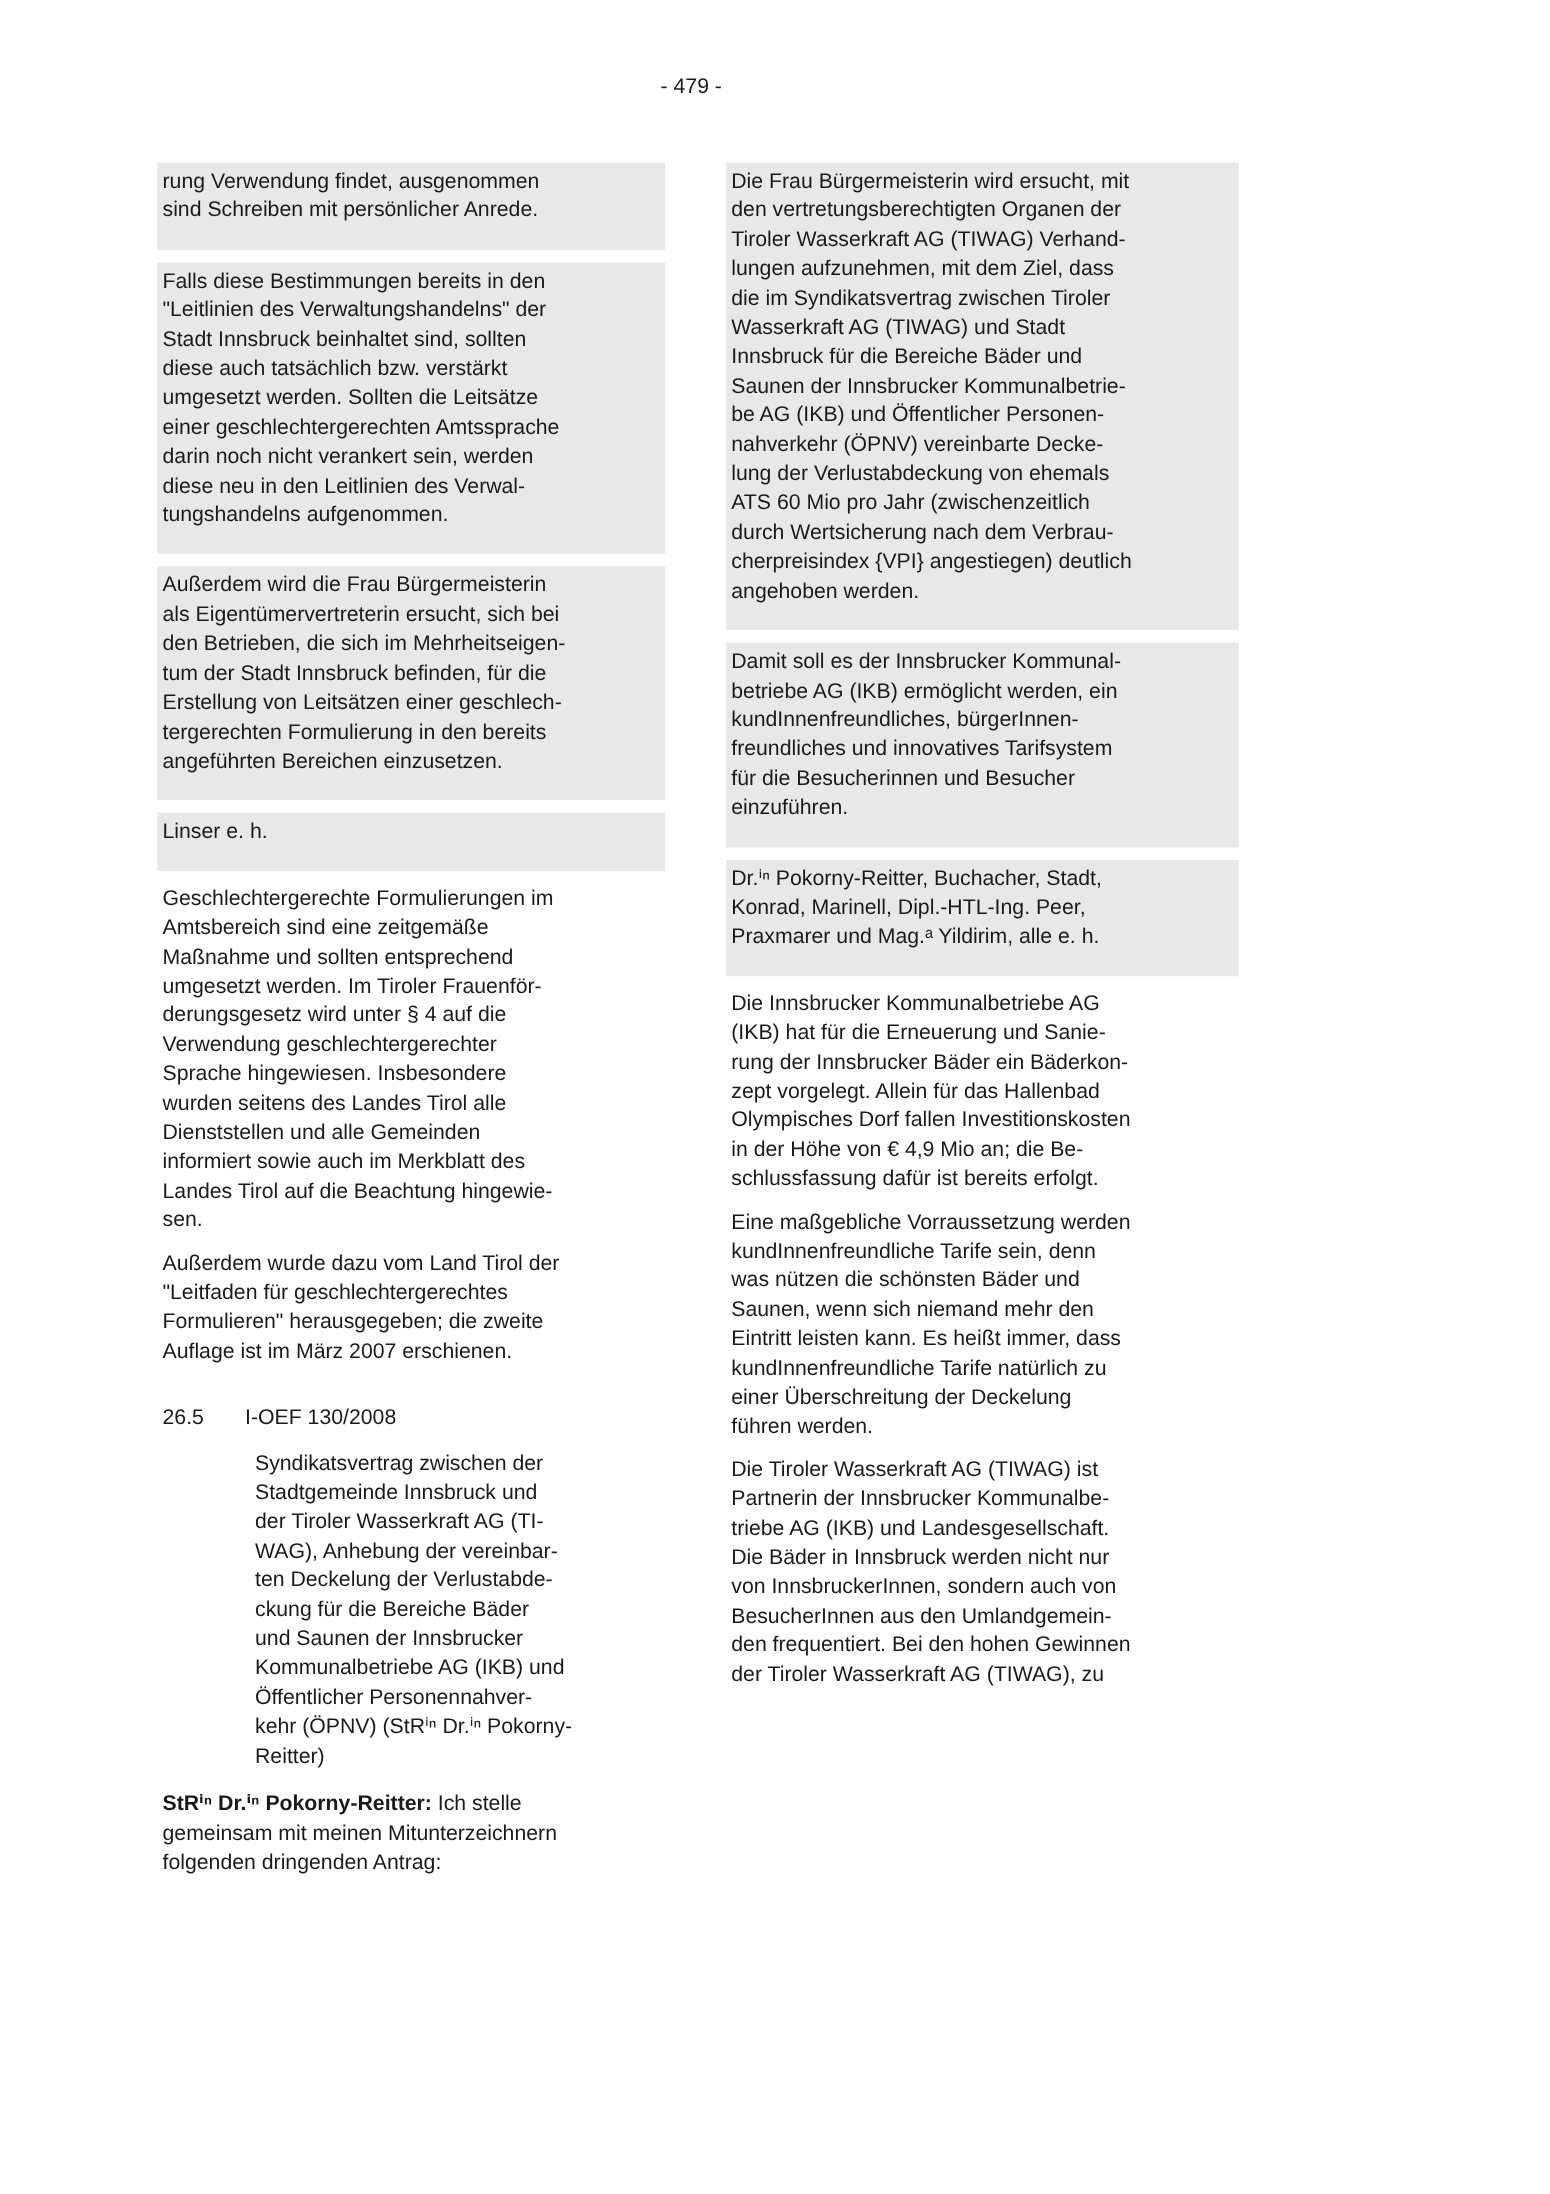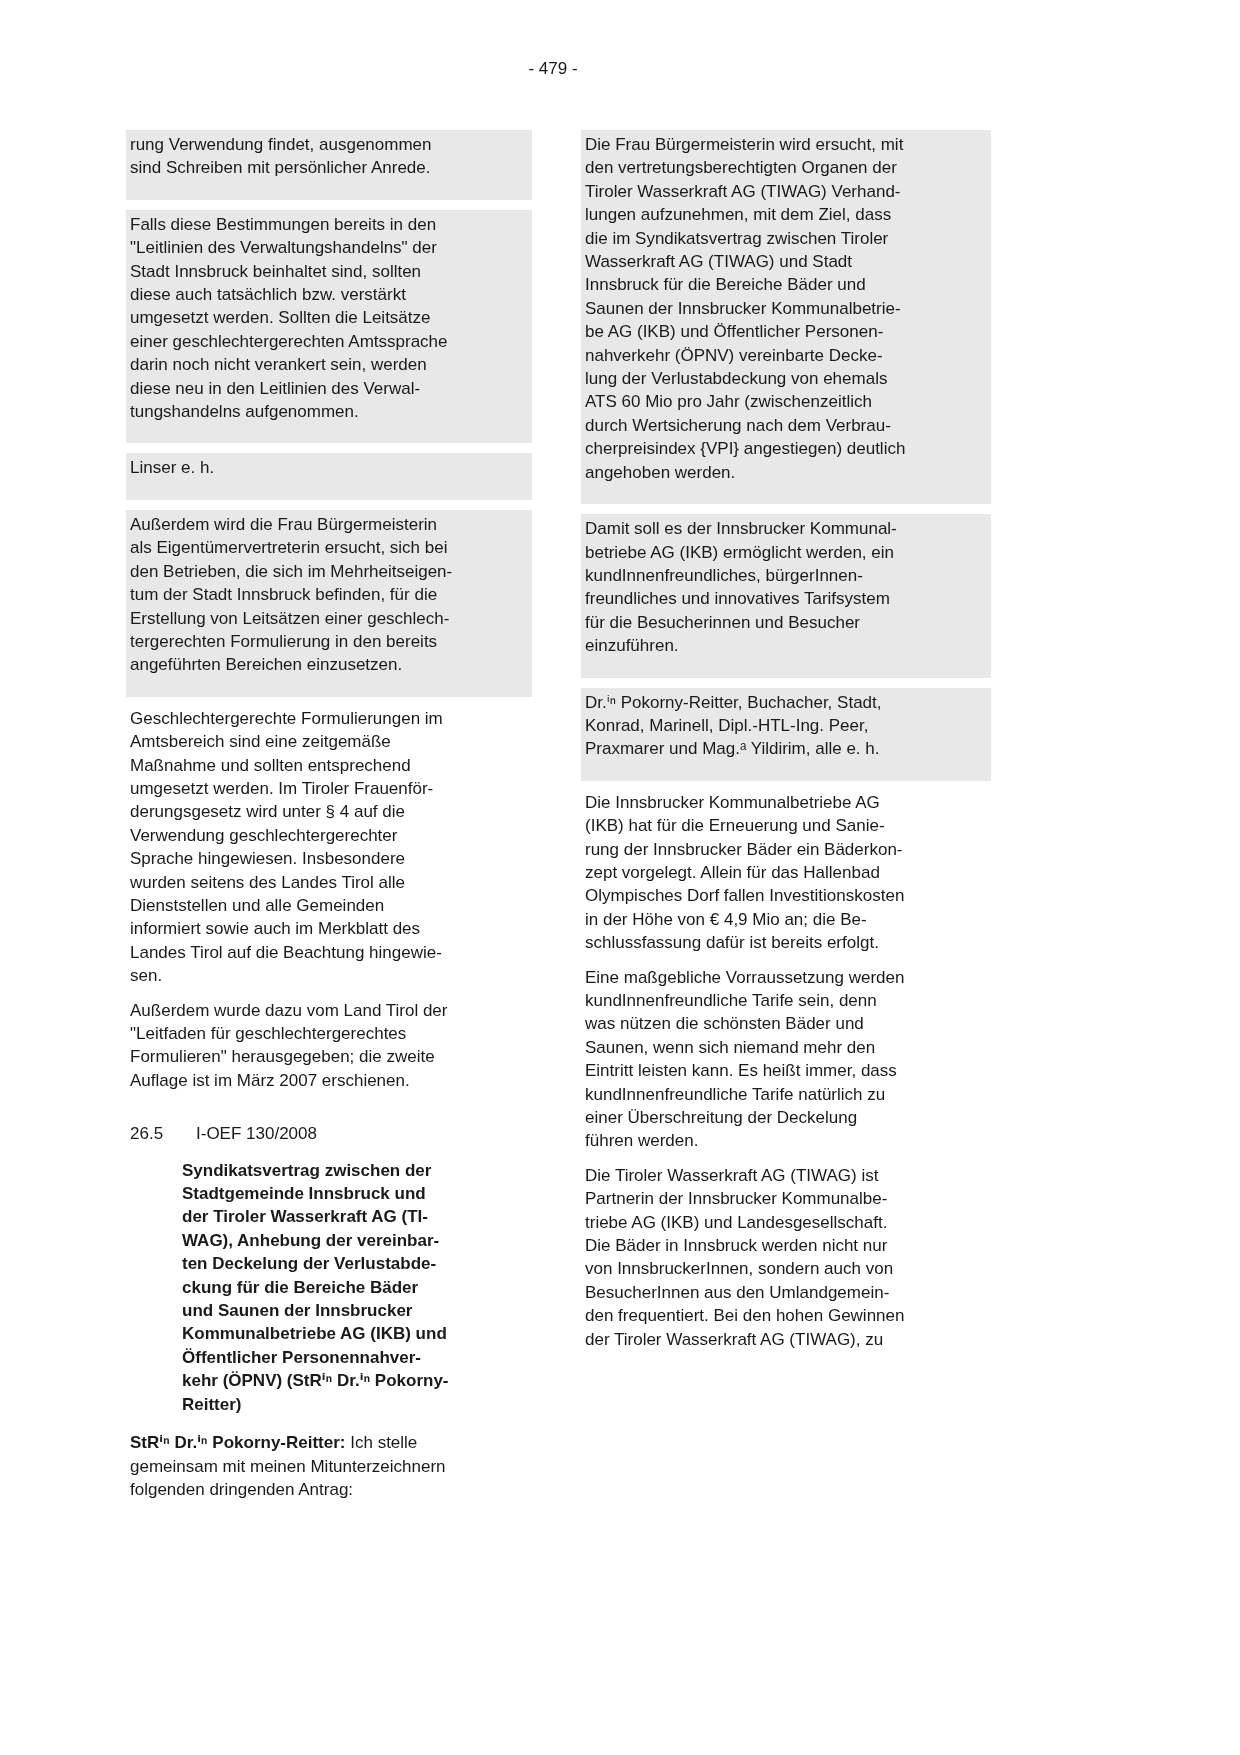--- a/index.html
+++ b/index.html
@@ -32,21 +32,21 @@
     padding:3px 6px 20px 4px;
     margin-left:-4px; margin-right:-6px;
     margin-bottom:10px;
   }
 
   .bold { font-weight:bold;margin-top:44px; }
 
   .section-heading { display:flex; font-weight:normal; margin:30px 0 13px 0; }
   .sec-num { flex:0 0 66px; width:66px; }
 
-  .para.indent { margin-left:52px; font-weight:bold; margin-bottom:15px; }
+  .para.indent { margin-left:74px; font-weight:normal; margin-bottom:15px; }
 
   .footer {
     position:absolute; left:130px; top:1697px; width:846px;
     border-top:1.5px solid #3c3c3c;
     padding-top:8px;
     font-size:16.5px; line-height:21px;
   }
 </style>
 </head>
 <body>
@@ -60,28 +60,28 @@
 sind Schreiben mit persönlicher Anrede.</p>
     <p class="para hl">Falls diese Bestimmungen bereits in den
 "Leitlinien des Verwaltungshandelns" der
 Stadt Innsbruck beinhaltet sind, sollten
 diese auch tatsächlich bzw. verstärkt
 umgesetzt werden. Sollten die Leitsätze
 einer geschlechtergerechten Amtssprache
 darin noch nicht verankert sein, werden
 diese neu in den Leitlinien des Verwal-
 tungshandelns aufgenommen.</p>
-    <p class="para hl">Linser e. h.</p>
     <p class="para hl">Außerdem wird die Frau Bürgermeisterin
 als Eigentümervertreterin ersucht, sich bei
 den Betrieben, die sich im Mehrheitseigen-
 tum der Stadt Innsbruck befinden, für die
 Erstellung von Leitsätzen einer geschlech-
 tergerechten Formulierung in den bereits
 angeführten Bereichen einzusetzen.</p>
+    <p class="para hl">Linser e. h.</p>
 
     <p class="para">Geschlechtergerechte Formulierungen im
 Amtsbereich sind eine zeitgemäße
 Maßnahme und sollten entsprechend
 umgesetzt werden. Im Tiroler Frauenför-
 derungsgesetz wird unter § 4 auf die
 Verwendung geschlechtergerechter
 Sprache hingewiesen. Insbesondere
 wurden seitens des Landes Tirol alle
 Dienststellen und alle Gemeinden

